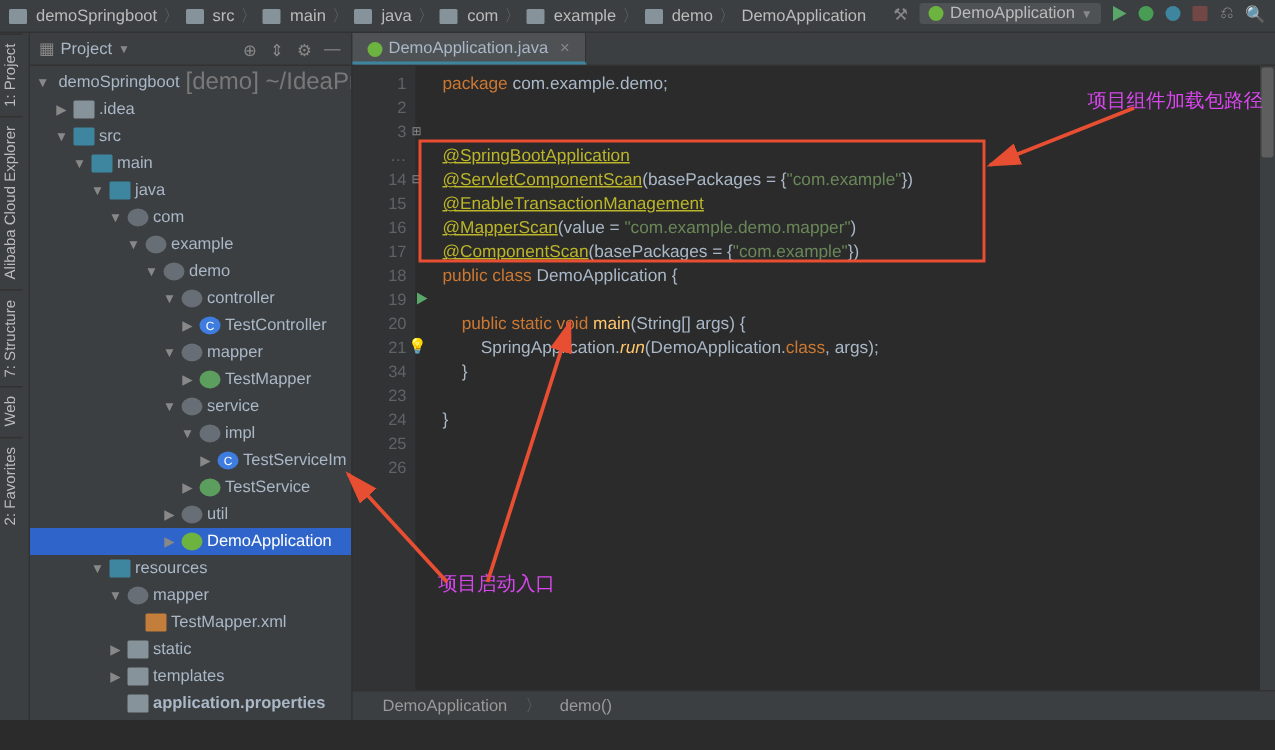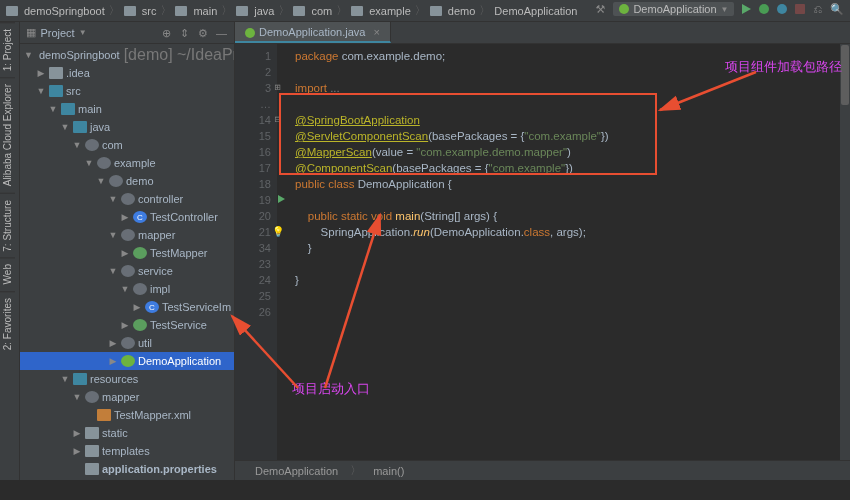--- a/index.html
+++ b/index.html
@@ -279,43 +279,43 @@
           <div class="line">34</div>
           <div class="line">23</div>
           <div class="line">24</div>
           <div class="line">25</div>
           <div class="line">26</div>
         </div>
       <div class="code" id="code">
         <div class="highlight-box" style="left:2px;top:49px;width:378px;height:82px"></div>
       <div class="line"><span class="kw">package</span> com.example.demo;</div>
           <div class="line"></div>
-          <div class="line"><span class="kw">import</span><span class="comment"> ...</span></div>
           <div class="line"></div>
           <div class="line"><span class="ann">@SpringBootApplication</span></div>
           <div class="line"><span class="ann">@ServletComponentScan</span>(basePackages = {<span class="str">"com.example"</span>})</div>
+          <div class="line"><span class="ann">@EnableTransactionManagement</span></div>
           <div class="line"><span class="ann">@MapperScan</span>(value = <span class="str">"com.example.demo.mapper"</span>)</div>
           <div class="line"><span class="ann">@ComponentScan</span>(basePackages = {<span class="str">"com.example"</span>})</div>
           <div class="line"><span class="kw">public class </span>DemoApplication {</div>
           <div class="line"></div>
           <div class="line"><span class="kw">    public static void </span><span class="fn">main</span>(String[] args) {</div>
           <div class="line">        SpringApplication.<span class="fn" style="font-style:italic">run</span>(DemoApplication.<span class="kw">class</span>, args);</div>
           <div class="line">    }</div>
           <div class="line"></div>
           <div class="line">}</div>
           <div class="line"></div>
         </div>
       <div class="scrollbar">
           <div class="scrollbar-thumb"></div>
         </div>
     </div>
     <div class="breadcrumb-bottom">
       <span>DemoApplication</span>
       <span style="color:#666">〉</span>
-      <span>main()</span>
+      <span>demo()</span>
     </div>
   </div>
 </div>
 
 <div class="annotation-text" style="right:8px;top:58px">项目组件加载包路径</div>
 <div class="annotation-text" style="left:292px;top:380px">项目启动入口</div>
 <svg class="arrow-svg" style="left:0;top:0;width:850px;height:500px">
   <defs>
       <marker id="ah" markerWidth="10" markerHeight="10" refX="8" refY="3" orient="auto">
         <path d="M0,0 L0,6 L9,3 z" fill="#e84e31"></path>

